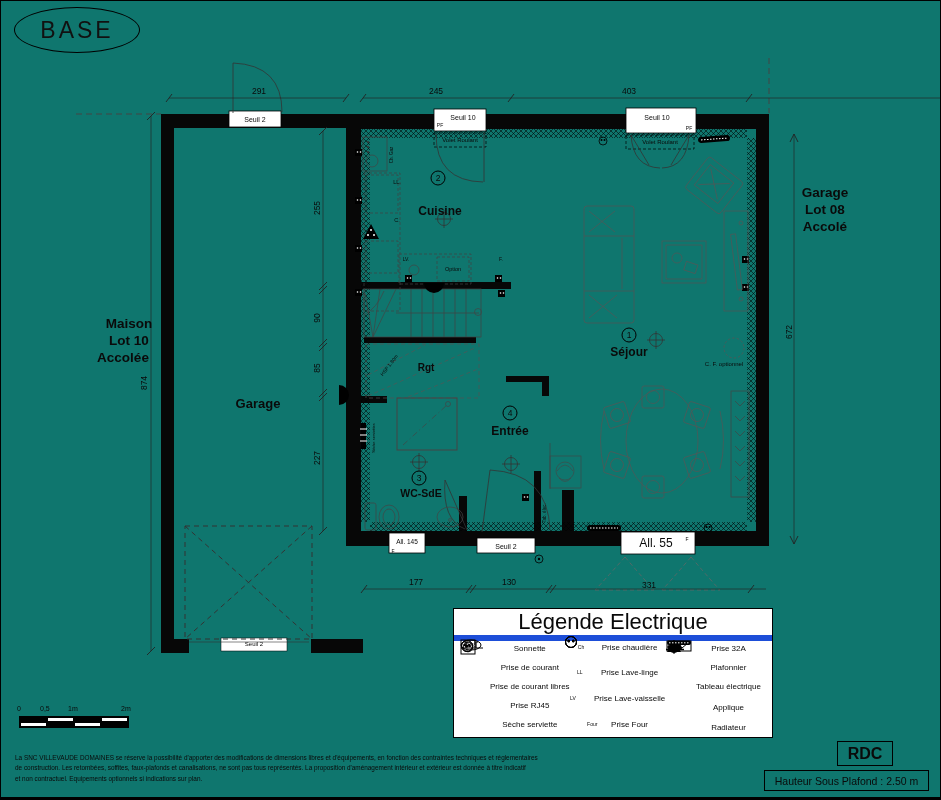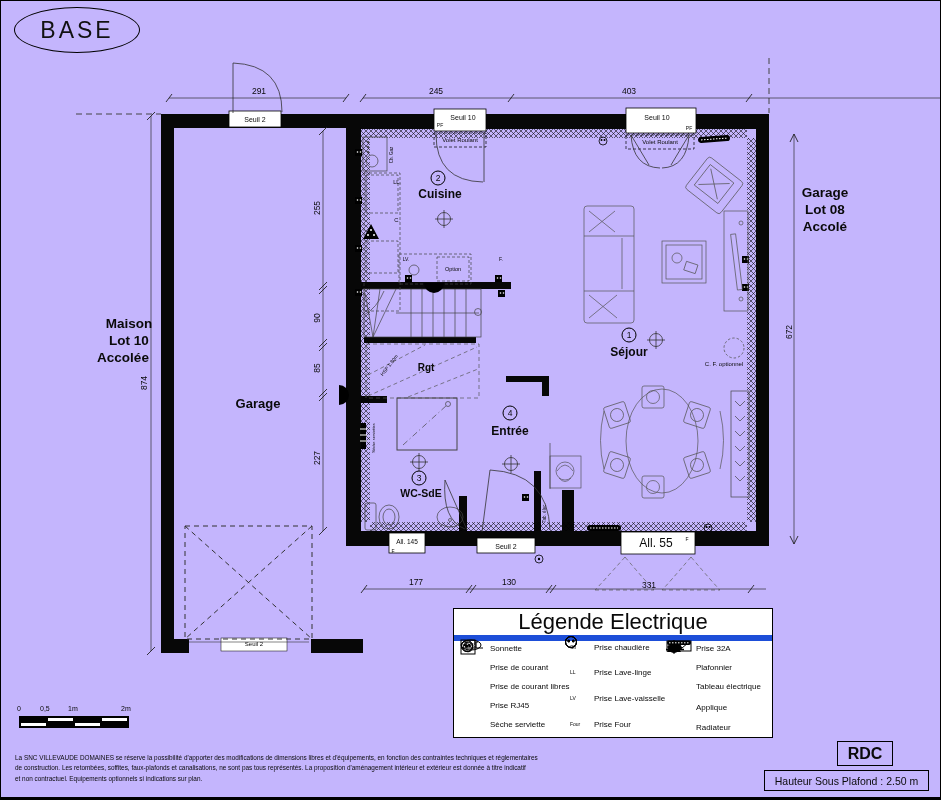--- a/index.html
+++ b/index.html
@@ -1,34 +1,34 @@
 <!DOCTYPE html>
 <html><head>
 <meta charset="utf-8">
 <style>
   html,body{margin:0;padding:0;background:#e8e8e8;font-family:"Liberation Sans",sans-serif;}
-  .page{position:relative;width:941px;height:800px;background:#c4b5fd;border:1.5px solid #000;border-bottom:3px solid #000;box-sizing:border-box;overflow:hidden;color:#0a0a0a;}
+  .page{position:relative;width:941px;height:800px;background:#0f766e;border:1.5px solid #000;border-bottom:3px solid #000;box-sizing:border-box;overflow:hidden;color:#0a0a0a;}
   .page svg{position:absolute;left:0;top:0;}
   .lbl{position:absolute;transform:translate(-50%,-50%);white-space:nowrap;color:#0a0a0a;}
   .rot{transform:translate(-50%,-50%) rotate(-90deg);}
   .dim{font-size:8.5px;}
   .open{font-size:7px;}
   .tiny{font-size:5px;}
   .room{font-weight:bold;font-size:12px;}
   .numcirc{position:absolute;transform:translate(-50%,-50%);width:13px;height:13px;border:1px solid #000;border-radius:50%;font-size:8.5px;line-height:13px;text-align:center;background:transparent;}
   .ctx{font-weight:bold;font-size:13.5px;}
   .badge{position:absolute;left:13px;top:6px;width:124px;height:44px;border:1.5px solid #000;border-radius:50%;display:flex;align-items:center;justify-content:center;font-size:23px;letter-spacing:3px;color:#111;}
   .rdc{position:absolute;left:836px;top:740px;width:54px;height:23px;border:1.3px solid #000;display:flex;align-items:center;justify-content:center;font-weight:bold;font-size:16px;}
   .hsp-box{position:absolute;left:763px;top:769px;width:163px;height:19px;border:1px solid #000;display:flex;align-items:center;justify-content:center;font-weight:normal;font-size:10.5px;}
   .disclaimer{position:absolute;left:14px;top:752px;width:676px;font-size:6.4px;line-height:1.6;}
   .disclaimer span{display:block;}
   .legend{position:absolute;left:452px;top:607px;width:318px;height:128px;border:1px solid #000;background:#fff;}
   .legend .lg-title{height:26px;border-bottom:6px solid #1d4ed8;display:flex;align-items:center;justify-content:center;font-size:22px;}
   .lg-col{position:absolute;}
-  .lg-item{display:flex;align-items:center;gap:4px;font-size:8px;}
+  .lg-item{display:flex;align-items:center;gap:4px;font-size:8px;justify-content:center;}
   .lg-item .ic{display:inline-flex;width:26px;justify-content:center;}
   .lg-stack{display:flex;flex-direction:column;align-items:flex-start;}
   .lg-tag{font-size:5px;line-height:5px;margin-left:6px;}
   .scalebar{position:absolute;left:18px;top:704px;width:120px;}
   .scalebar .nums{position:relative;height:9px;font-size:7px;}
   .scalebar .nums span{position:absolute;top:0;}
   .sb-bar{position:relative;width:108px;height:10px;border:0.5px solid #000;margin-top:2px;}
   .sb-seg{position:absolute;width:27px;height:5px;box-sizing:border-box;border:0.5px solid #000;}
 </style>
 </head>
@@ -301,21 +301,21 @@
   <span class="lbl ctx" style="left:128px;top:322px">Maison</span>
   <span class="lbl ctx" style="left:128px;top:339px">Lot 10</span>
   <span class="lbl ctx" style="left:122px;top:356px">Accolée</span>
   <span class="lbl ctx" style="left:824px;top:191px">Garage</span>
   <span class="lbl ctx" style="left:824px;top:208px">Lot 08</span>
   <span class="lbl ctx" style="left:824px;top:225px">Accolé</span>
 
   <span class="numcirc" style="left:628px;top:334px">1</span>
   <span class="lbl room" style="left:628px;top:351px">Séjour</span>
   <span class="numcirc" style="left:437px;top:177px">2</span>
-  <span class="lbl room" style="left:439px;top:193px">Cuisine</span>
+  <span class="lbl room" style="left:439px;top:210px">Cuisine</span>
   <span class="numcirc" style="left:418px;top:477px">3</span>
   <span class="lbl room" style="left:420px;top:492px;font-size:10.5px">WC-SdE</span>
   <span class="numcirc" style="left:509px;top:412px">4</span>
   <span class="lbl room" style="left:509px;top:430px;font-size:12px">Entrée</span>
   <span class="lbl room" style="left:257px;top:402px;font-size:13px">Garage</span>
   <span class="lbl room" style="left:425px;top:366px;font-size:10px">Rgt</span>
 
   <span class="lbl dim" style="left:258px;top:90px">291</span>
   <span class="lbl dim" style="left:435px;top:90px">245</span>
   <span class="lbl dim" style="left:628px;top:90px">403</span>

